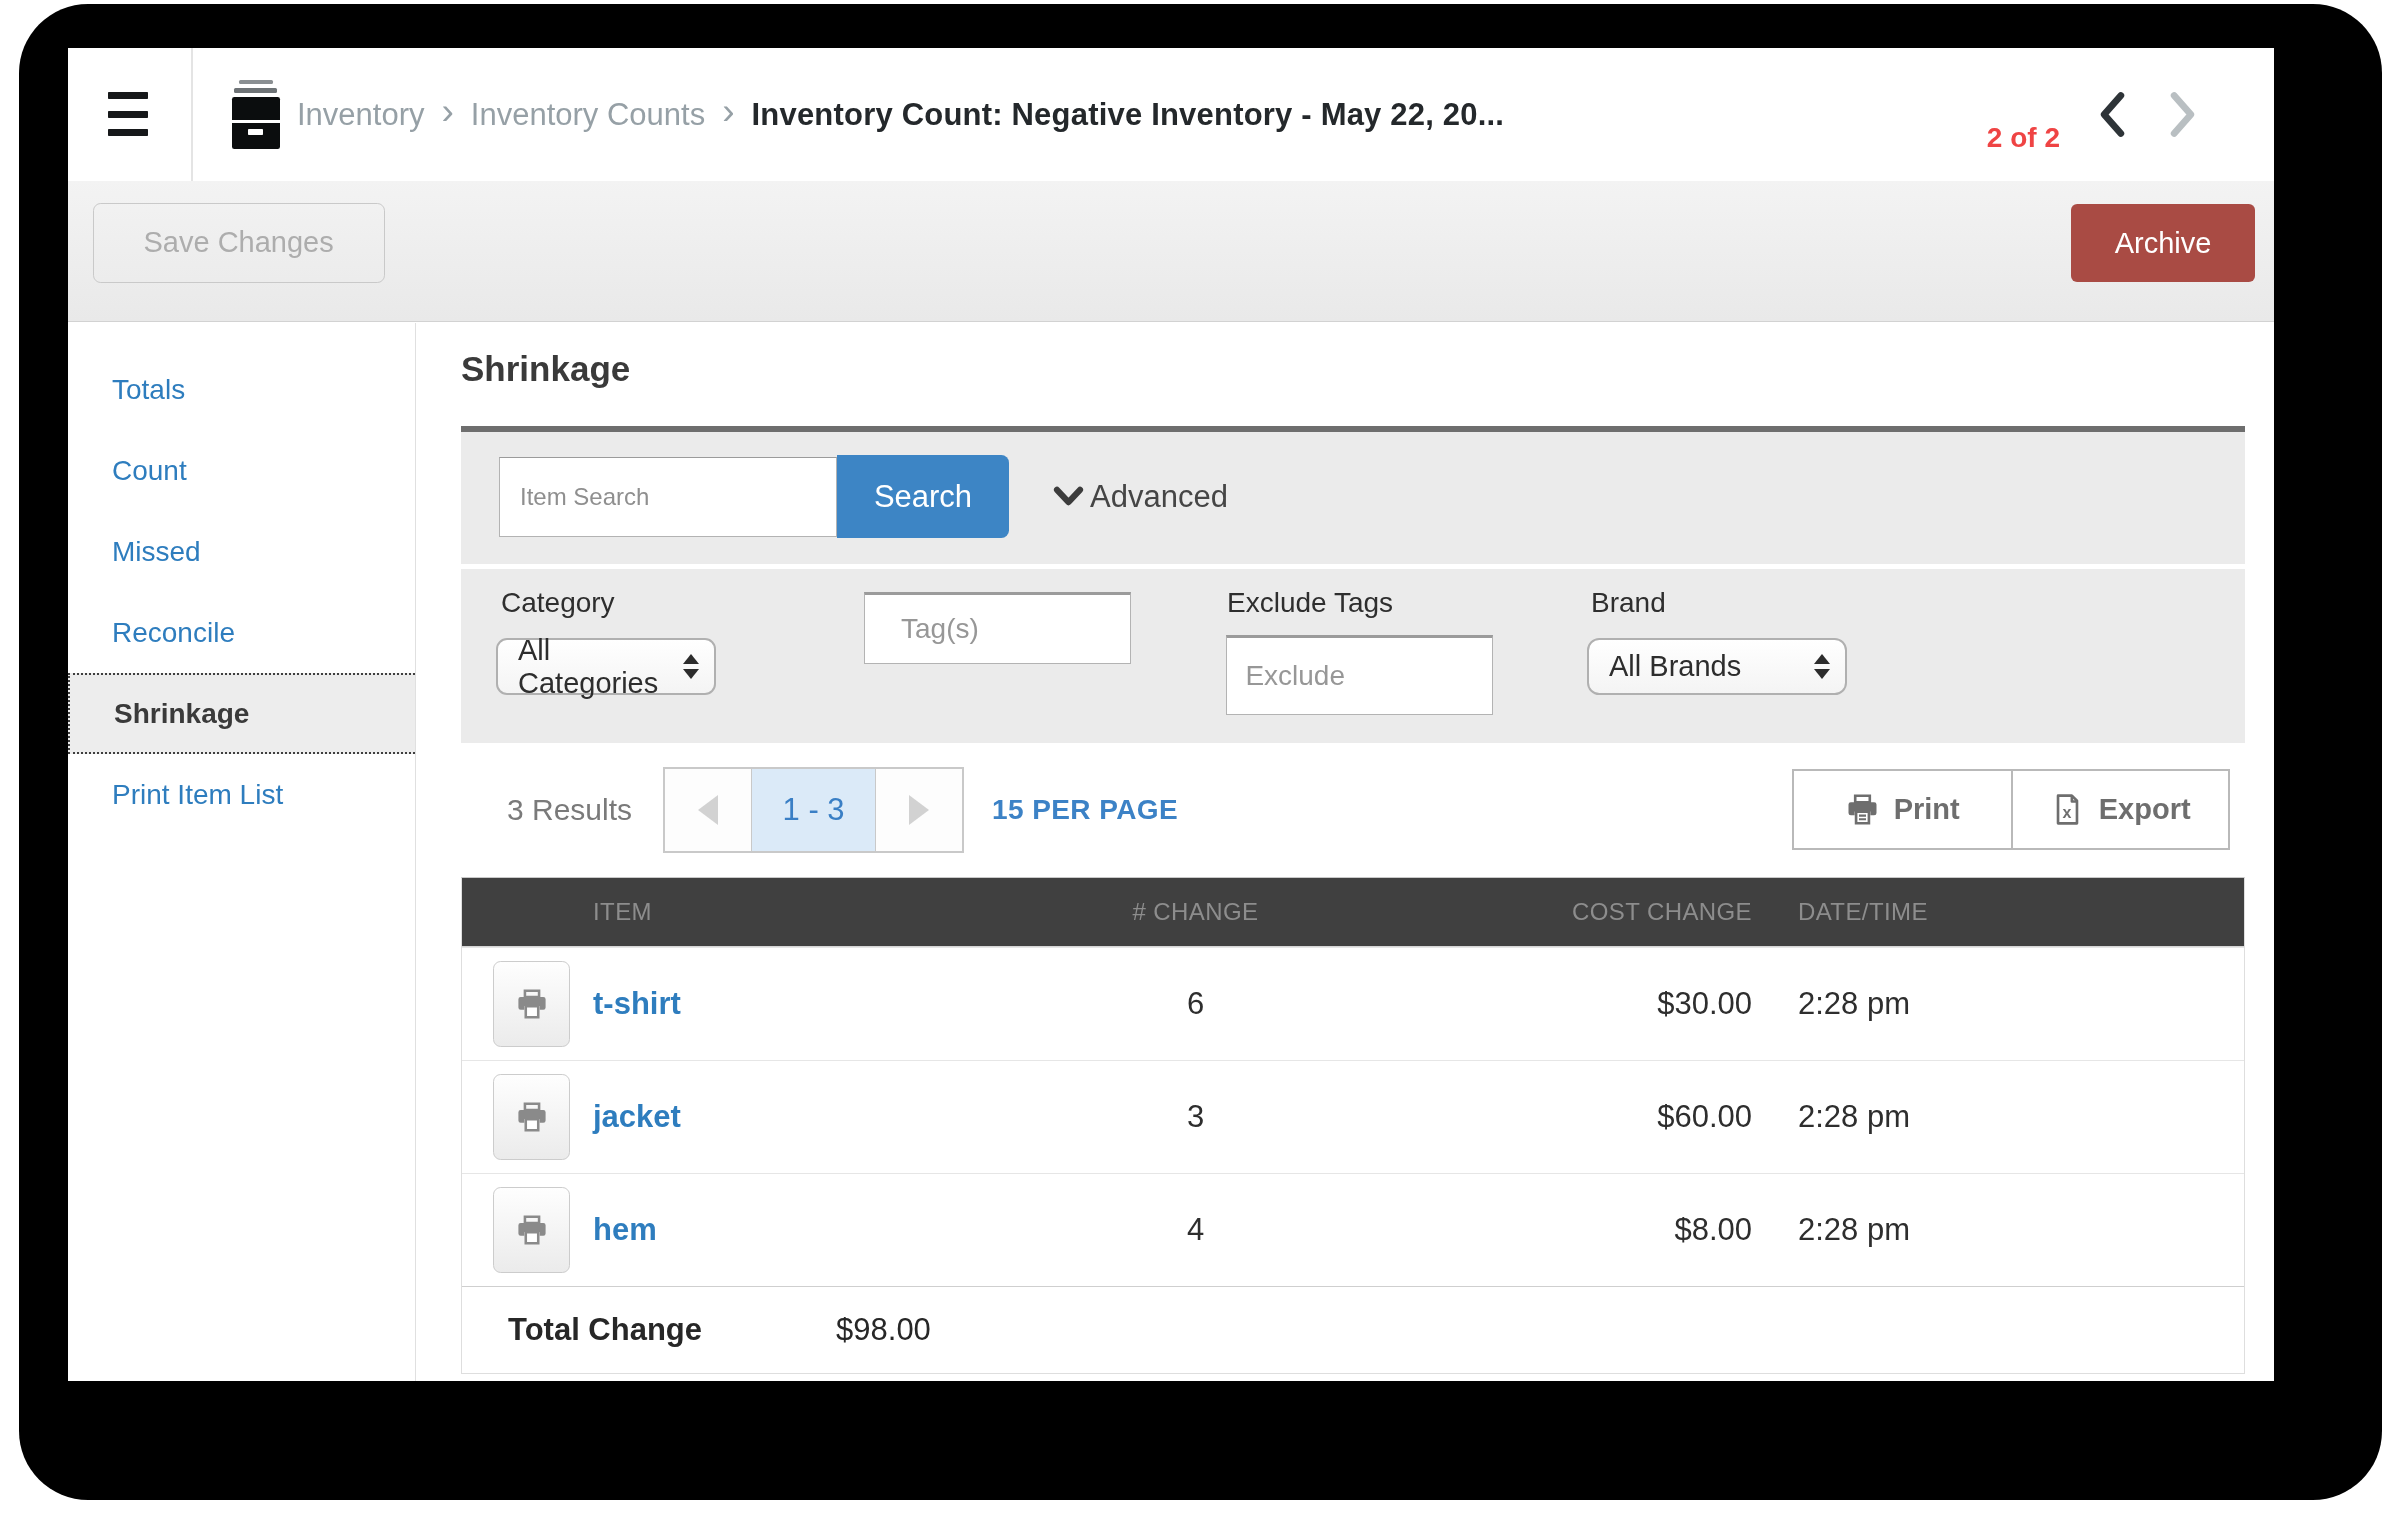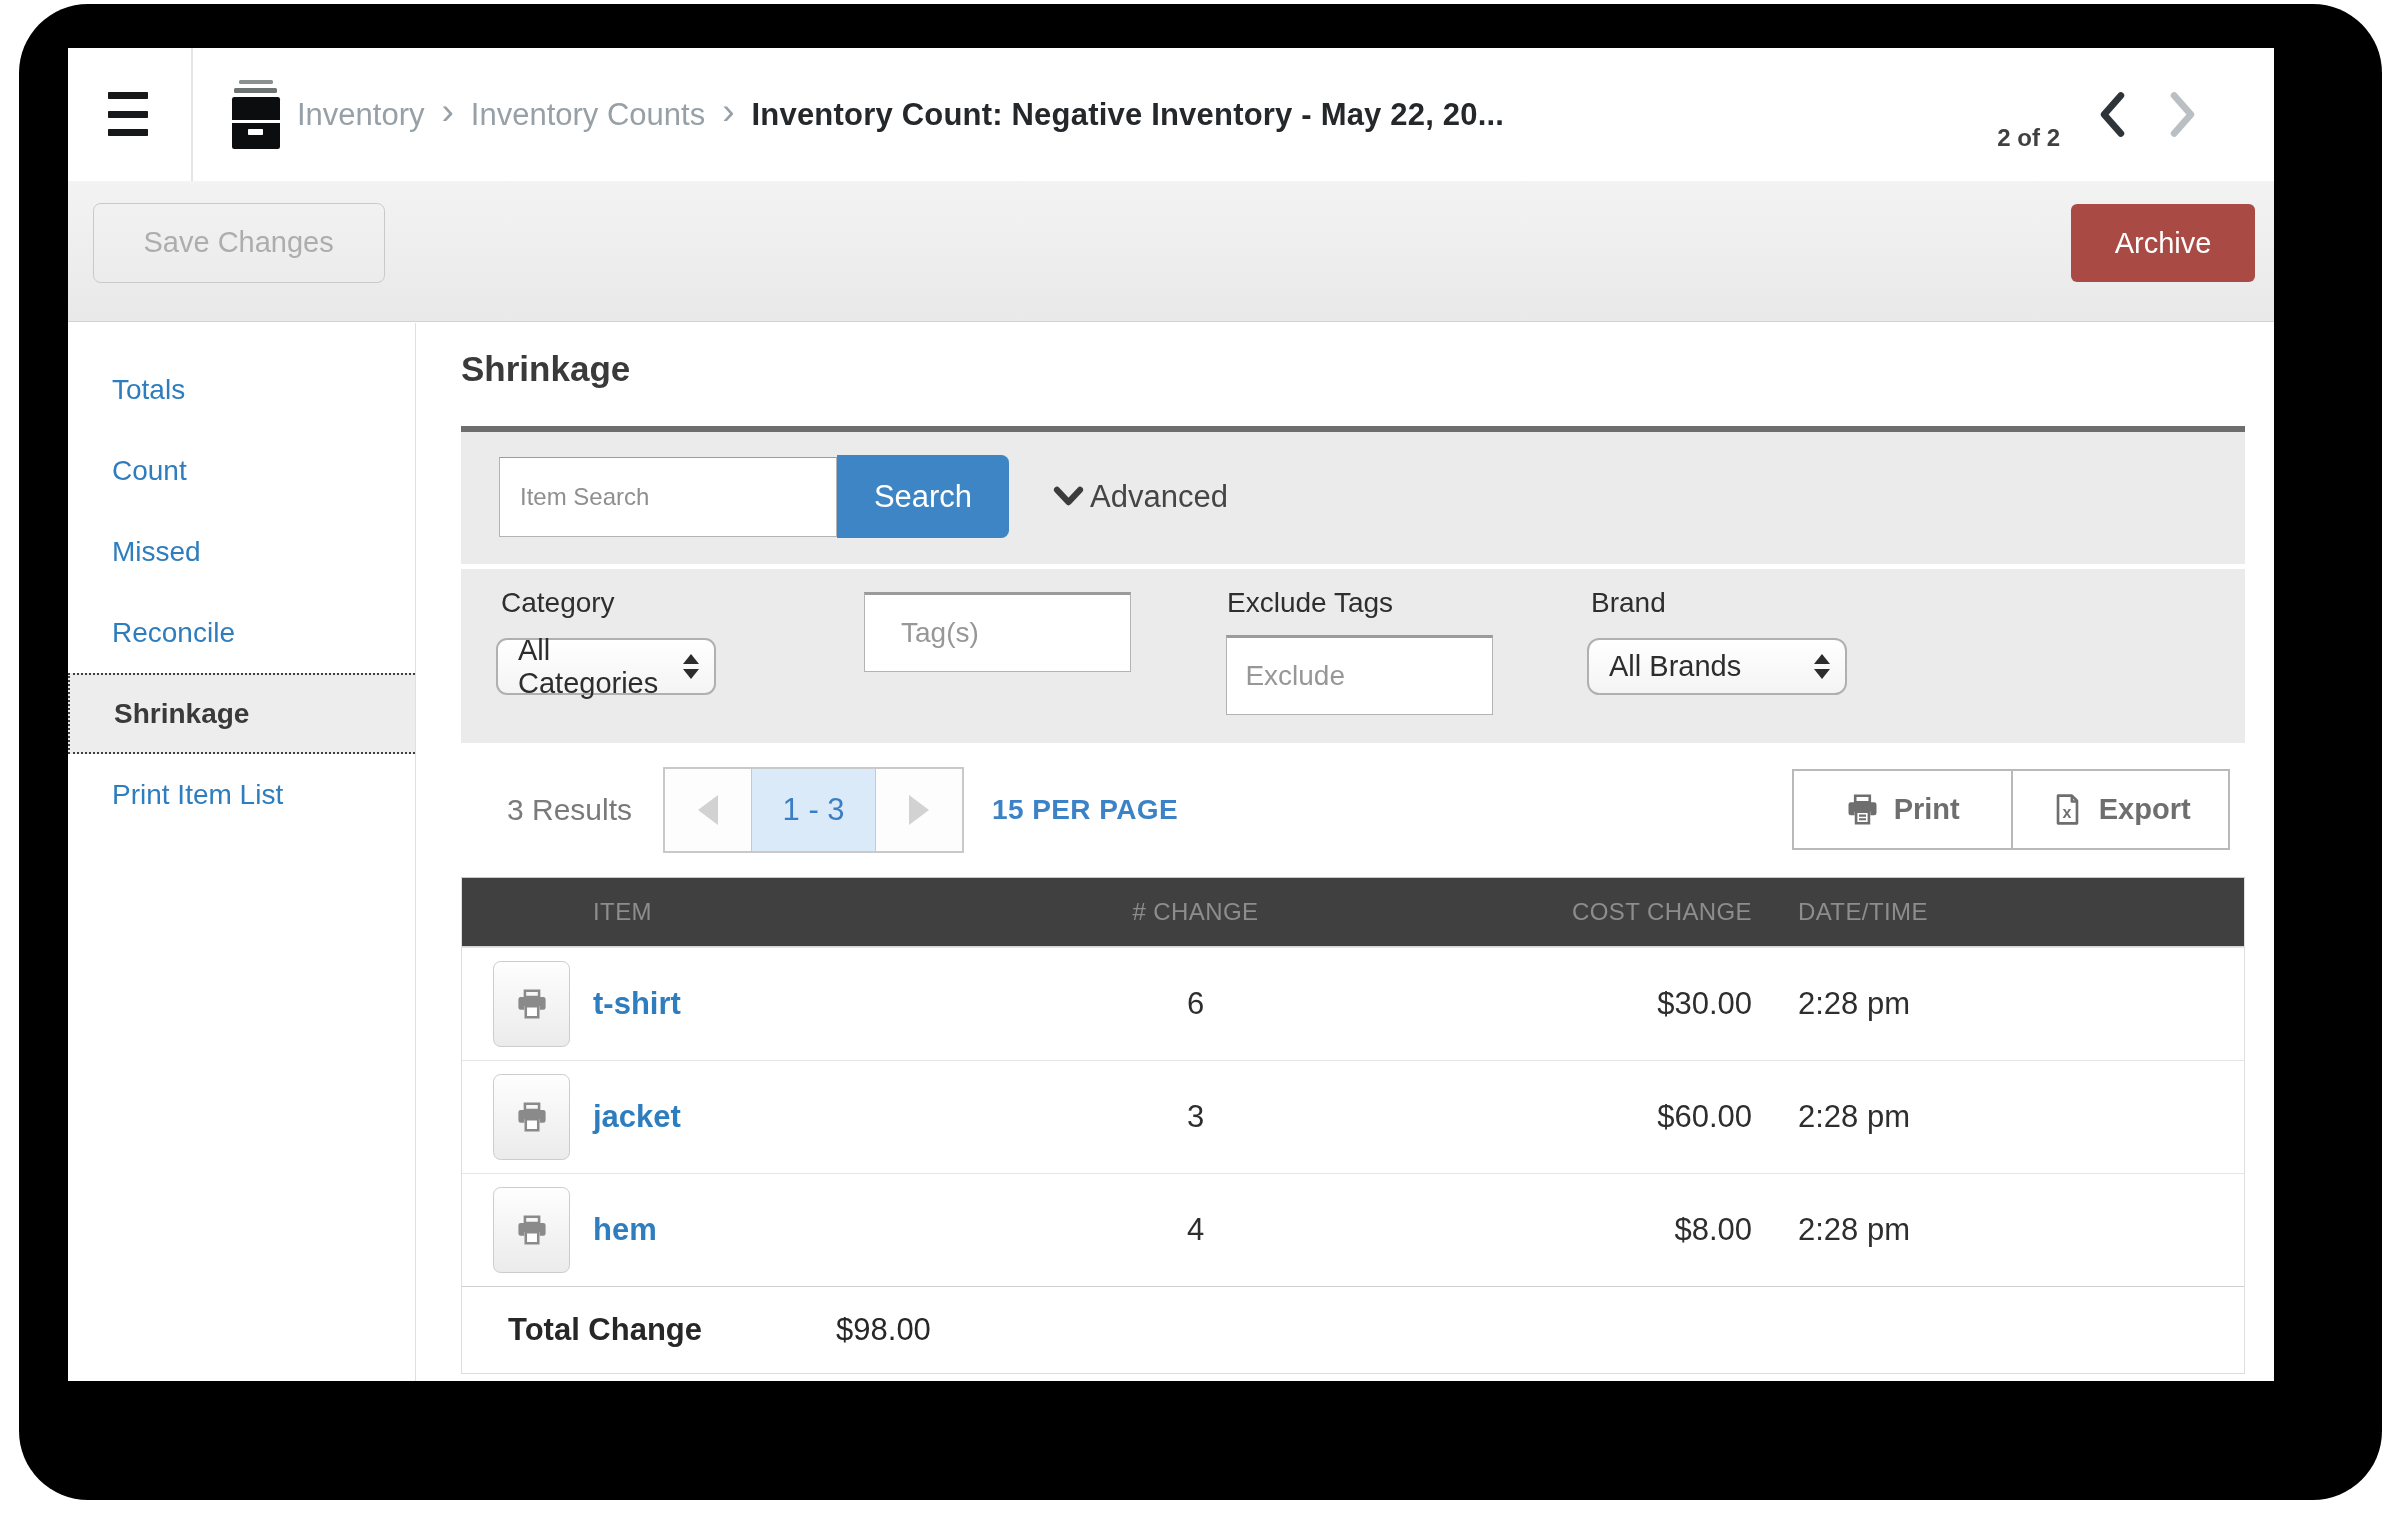--- a/index.html
+++ b/index.html
@@ -17,21 +17,21 @@
   .drawer-icon{display:flex;flex-direction:column;align-items:center;gap:3.8px;width:49px;}
   .drawer-icon .bar1{width:34px;height:4.6px;background:#8a8f92;border-radius:1.5px;}
   .drawer-icon .bar2{width:43px;height:5.4px;background:#6e7376;border-radius:1.5px;}
   .drawer-icon .box1{width:48px;height:23px;background:#0b0d0e;border-radius:2.3px 2.3px 0 0;}
   .drawer-icon .box2{position:relative;width:48px;height:26px;background:#0b0d0e;border-radius:0 0 2.3px 2.3px;margin-top:-0.8px;}
   .drawer-icon .box2::after{content:"";position:absolute;left:16px;top:6.1px;width:15.3px;height:5.4px;background:#fff;border-radius:0.8px;}
   .crumb-link{font-size:31px;color:#96a0a6;text-decoration:none;}
   .crumb-sep{font-size:37px;color:#96a0a6;line-height:1;margin-top:-6.1px;}
   .crumb-current{font-size:31px;color:#24282b;font-weight:700;letter-spacing:0.2px;}
   .pager{position:absolute;right:74px;top:0;height:133px;display:flex;align-items:center;gap:35px;}
-  .pager-text{font-size:24px;font-weight:700;color:#404040;margin-top:47px;}
+  .pager-text{font-size:28px;font-weight:700;color:#ef4444;margin-top:47px;}
   .nav-btn{background:none;border:none;padding:0;cursor:pointer;display:flex;align-items:center;}
 
   
   .toolbar{position:absolute;left:0;top:133px;width:100%;height:141px;background:linear-gradient(#f3f3f3,#e9e9e9);border-bottom:1.5px solid #d2d2d2;box-sizing:border-box;}
   .btn-save{position:absolute;left:24.6px;top:21.5px;width:292px;height:80px;background:transparent;border:1.5px solid #c9c9c9;border-radius:7.7px;color:#adadad;font-size:29px;font-family:inherit;cursor:default;}
   .btn-archive{position:absolute;right:19px;top:23px;width:184px;height:78px;background:#a94b44;border:none;border-radius:6.1px;color:#fff;font-size:29px;font-family:inherit;cursor:pointer;}
 
   
   .content{position:absolute;left:0;top:275px;width:100%;height:1058px;background:#fff;}
   .sidebar{position:absolute;left:0;top:0;width:348px;height:100%;border-right:1.5px solid #e0e0e0;box-sizing:border-box;padding-top:26px;}
@@ -164,21 +164,21 @@
         <div class="filter-panel">
           <span class="f-label" style="left:40px;top:18.4px;">Category</span>
           <div class="sel" style="left:35px;top:69px;width:220px;border-radius:11px;">
             <span class="sel-text">All Categories</span>
             <span class="updown">
                 <span class="tri-up"></span>
                 <span class="tri-down"></span>
               </span>
           </div>
 
-          <input class="f-input" type="text" style="left: 403px; top: 23px; width: 267px; height: 80px; padding-left: 36px;" placeholder="Tag(s)">
+          <input class="f-input" type="text" style="left: 403px; top: 23px; width: 267px; height: 72px; padding-left: 36px;" placeholder="Tag(s)">
 
           <span class="f-label" style="left:766px;top:18.4px;">Exclude Tags</span>
           <input class="f-input" type="text" style="left: 765px; top: 66px; width: 267px; height: 80px;" placeholder="Exclude">
 
           <span class="f-label" style="left:1130px;top:18.4px;">Brand</span>
           <div class="sel" style="left:1126px;top:69px;width:260px;">
             <span class="sel-text">All Brands</span>
             <span class="updown">
                 <span class="tri-up"></span>
                 <span class="tri-down"></span>

